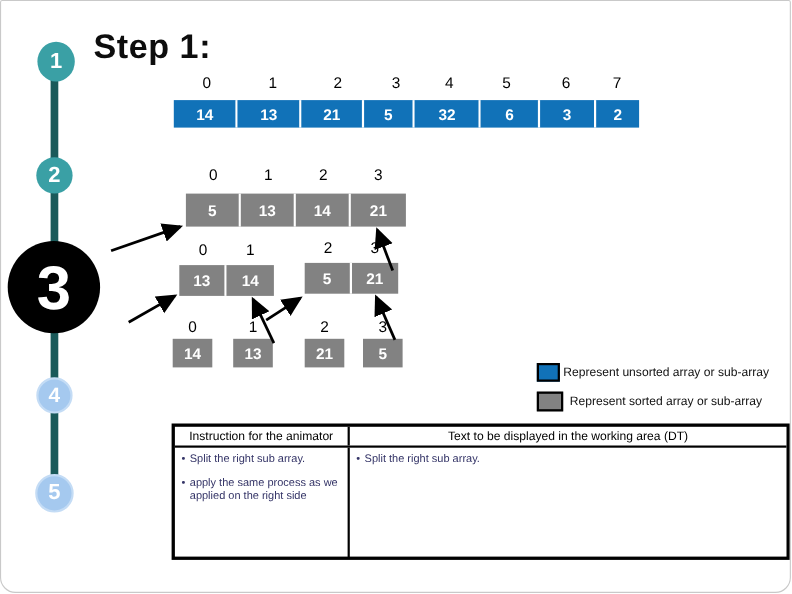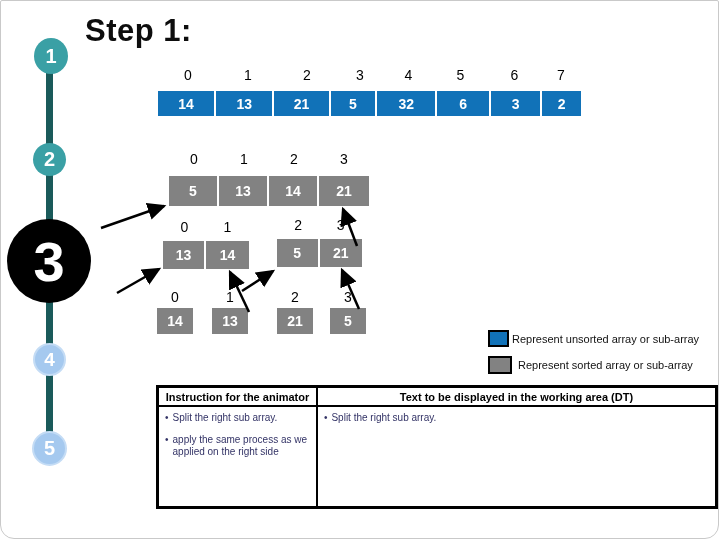--- a/index.html
+++ b/index.html
@@ -14,21 +14,21 @@
                display:flex; align-items:center; justify-content:center; }
   .c-teal { background:#3aa0a5; }
   .c-blue { background:#a5c9ef; border:2px solid #c4dcf5; }
   .c1 { left:33px; top:37px;  width:34px; height:36px; font-size:20px; }
   .c2 { left:32px; top:142px; width:33px; height:33px; font-size:20px; }
   .c3 { left:6px;  top:218px; width:84px; height:84px; font-size:56px; background:#000; }
   .c4 { left:32px; top:342px; width:33px; height:33px; font-size:19px; }
   .c5 { left:31px; top:430px; width:35px; height:35px; font-size:20px; }
 
   
-  .step-title { position:absolute; left:84px; top:12px; font-size:31px; font-weight:bold; color:#0d0d0d; letter-spacing:0.5px; }
+  .step-title { position:absolute; left:84px; top:24px; font-size:31px; font-weight:bold; color:#0d0d0d; letter-spacing:0.5px; }
   .partition-box { position:absolute; left:218px; top:17px; width:498px; height:25px;
                    border:2px solid #000; display:flex; align-items:center; padding-left:8px;
                    font-size:12px; font-weight:bold; color:#111; }
 
   
   .idx-row { display:flex; height:20px; }
   .idx-row span { display:block; text-align:center; font-size:14px; color:#000; }
   .cell-row { display:flex; }
   .cell { display:flex; align-items:center; justify-content:center;
           color:#fff; font-weight:bold; font-size:14px; }
@@ -62,21 +62,21 @@
   .lg2 { left:487px; top:355px; }
   .swatch { border:2px solid #000; margin-right:3px; }
   .sw-blue { width:21px; height:17px; background:#1172b8; }
   .sw-gray { width:24px; height:18px; background:#828282; margin-right:6px; }
   .legend-row .lbl { font-size:11px; color:#111; white-space:nowrap; }
 
   
   .itable { position:absolute; left:155px; top:384px; width:562px; height:124px;
             border:3px solid #000; background:#fff; }
   .itable .hdr { display:flex; height:19px; border-bottom:2px solid #000; }
-  .itable .hdr div { font-size:11px; font-weight:bold; text-align:left; color:#000;
+  .itable .hdr div { font-size:11px; font-weight:normal; text-align:left; color:#000;
                      display:flex; align-items:center; justify-content:center; }
   .itable .body { display:flex; height:100px; }
   .col-l { width:160px; border-right:2px solid #000; }
   .col-r { width:400px; }
   .itable .body .col-l, .itable .body .col-r { padding:5px 6px; }
   .bullet { display:flex; font-size:10px; color:#333366; line-height:1.25; }
   .bullet .dot { margin-right:4px; }
   .bullet + .bullet { margin-top:9px; }
 
   svg.arrows { position:absolute; left:0; top:0; pointer-events:none; }

